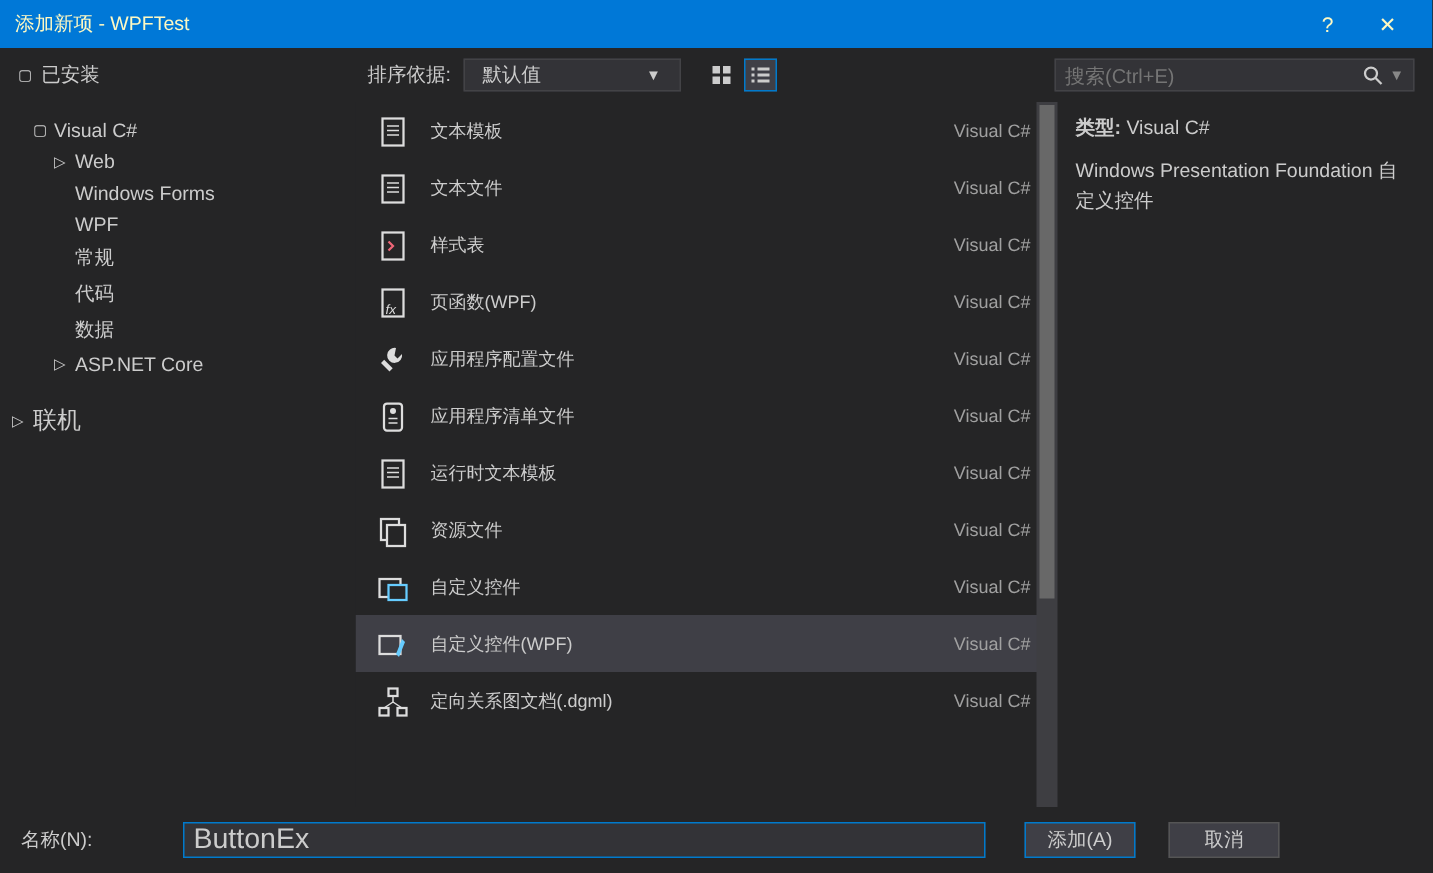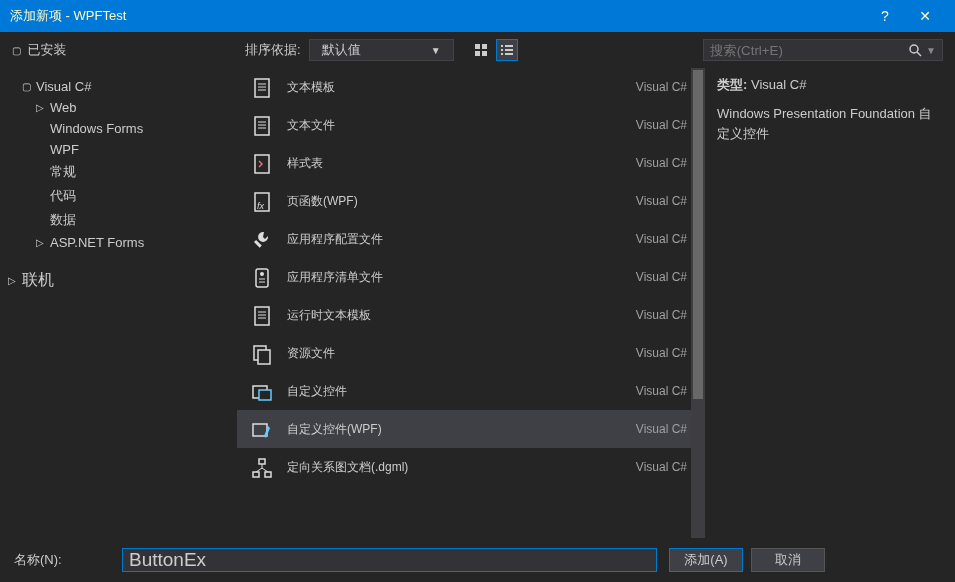--- a/index.html
+++ b/index.html
@@ -213,20 +213,21 @@
   min-width: 74px;
   height: 24px;
   background: #3f3f46;
   border: 1px solid #555;
   color: #ccc;
   font-size: 13px;
   display: flex;
   align-items: center;
   justify-content: center;
   cursor: pointer;
+  margin-left: 14px;
 }
 .btn.primary { border-color: #007acc; }
 svg { display: block; }
 </style>
 </head>
 <body>
 
 <div class="window">
 
   <div class="titlebar">
@@ -306,21 +307,21 @@
             <div class="tree-item level2">
               <span class="exp"></span>
               <span class="label">代码</span>
             </div>
             <div class="tree-item level2">
               <span class="exp"></span>
               <span class="label">数据</span>
             </div>
             <div class="tree-item level2">
               <span class="exp">▷</span>
-              <span class="label">ASP.NET Forms</span>
+              <span class="label">ASP.NET Core</span>
             </div>
           </div>
         <div class="tree-item" style="padding-left:0; margin-top:14px;">
           <span class="exp">▷</span>
           <span>联机</span>
         </div>
       </div>
 
       <div class="templates">
         <div class="template-list" id="templates">

